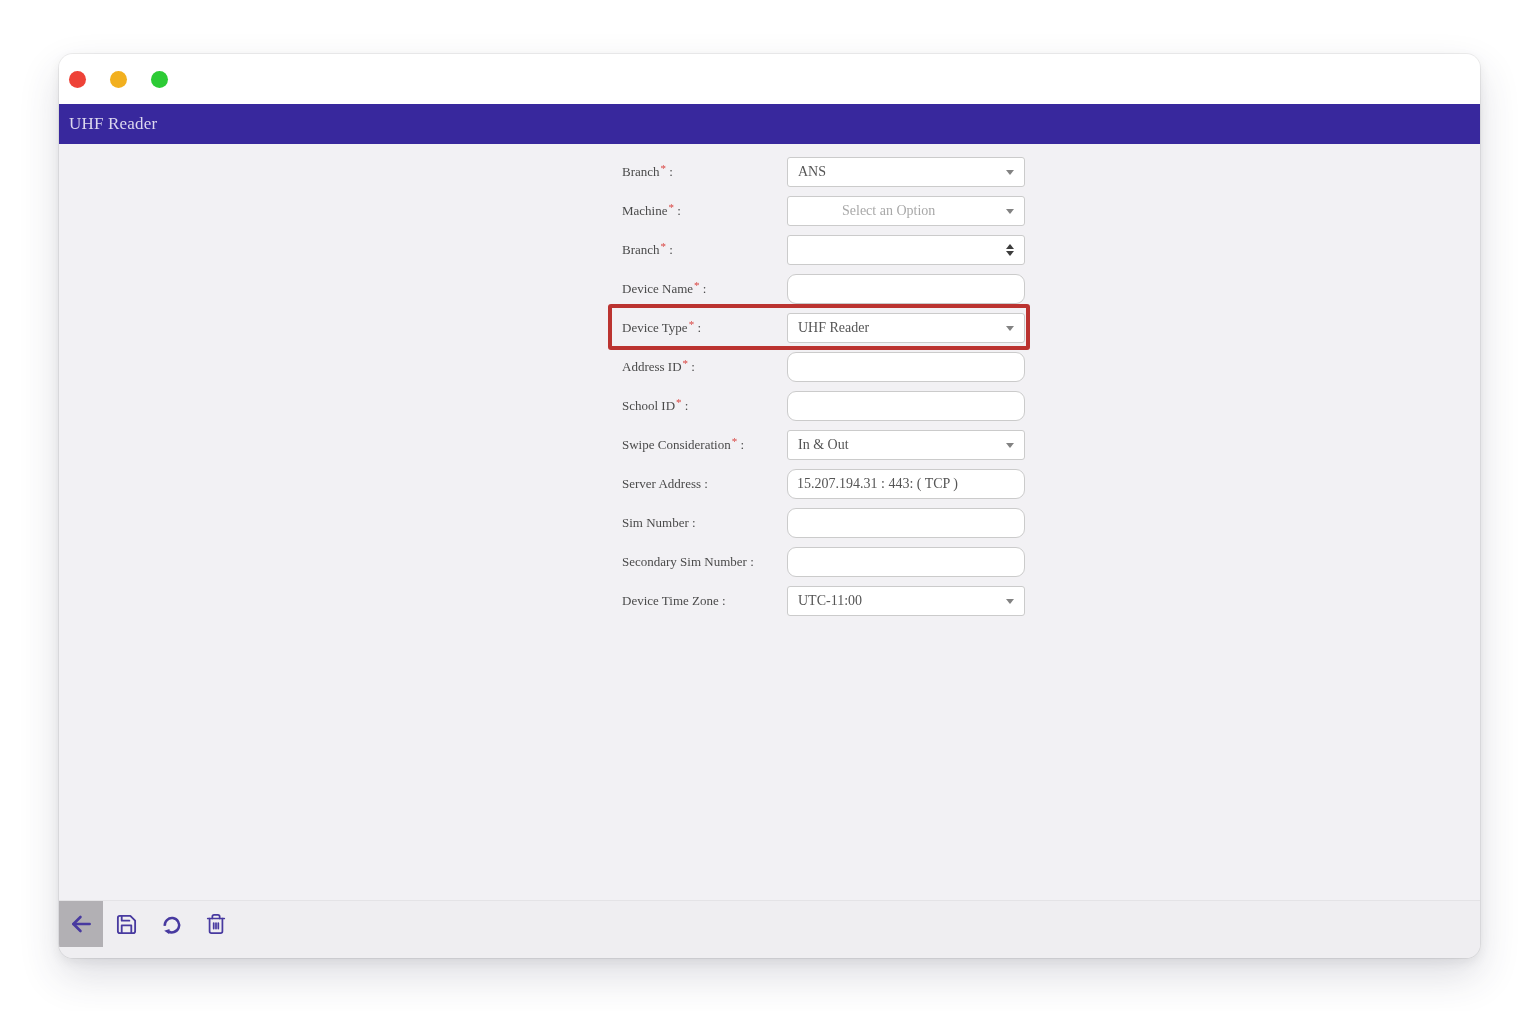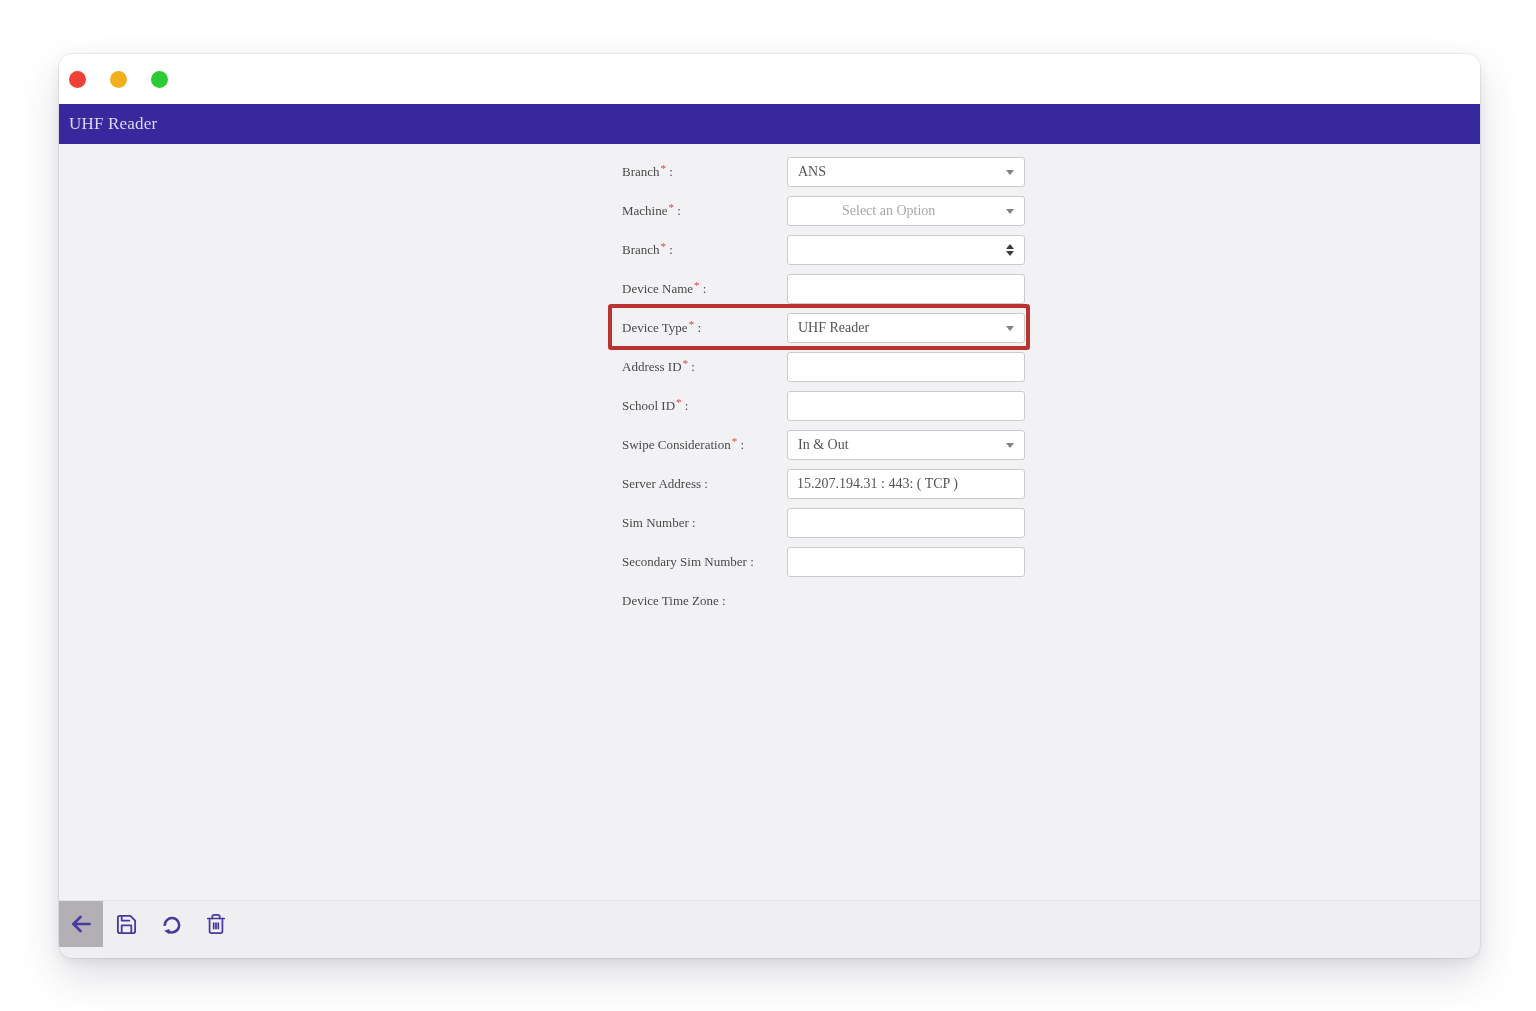--- a/index.html
+++ b/index.html
@@ -30,21 +30,21 @@
   }
   .row{display:flex;align-items:center;height:30px;position:relative;}
   .label{
     width:165px;flex:none;font-size:13px;color:#4a4a4a;white-space:nowrap;
   }
   .req{color:#d9433f;font-size:11px;position:relative;top:-4px;margin-left:1px;}
   .field{
     width:238px;height:30px;box-sizing:border-box;background:#ffffff;
     border:1px solid #cbcbcb;border-radius:3px;color:#555555;font-size:14px;
   }
-  input.field{padding:0 9px;outline:none;font-family:inherit;}
+  input.field{padding:0 9px;outline:none;font-family:inherit;border-radius:9px;}
   .select{
     display:flex;align-items:center;justify-content:space-between;
     padding:8px 10px;cursor:default;
   }
   .select .value{overflow:hidden;white-space:nowrap;}
   .select .value.placeholder{color:#a8a8a8;margin-left:44px;}
   .caret{
     width:0;height:0;flex:none;
     border-left:4.5px solid transparent;border-right:4.5px solid transparent;
     border-top:5.5px solid #828282;margin-left:6px;
@@ -142,20 +142,24 @@
         <div class="row">
           <div class="label"><span>Sim Number</span><span> :</span></div>
           <input class="field" type="text" style="">
         </div>
         <div class="row">
           <div class="label"><span>Secondary Sim Number</span><span> :</span></div>
           <input class="field" type="text" style="">
         </div>
         <div class="row">
           <div class="label"><span>Device Time Zone</span><span> :</span></div>
+          <div class="field select">
+            <span class="value">UTC-11:00</span>
+            <span class="caret"></span>
+          </div>
         </div>
       </div>
     <div class="toolbar" id="toolbar">
         <button class="tool-btn active">
           <span>
             <svg width="26" height="26" viewBox="0 0 24 24" fill="none" stroke="currentColor" stroke-width="2.4" stroke-linecap="round" stroke-linejoin="round">
               <line x1="20" y1="12" x2="5" y2="12"></line>
               <polyline points="11.5 18.5 5 12 11.5 5.5"></polyline>
             </svg>
           </span>

